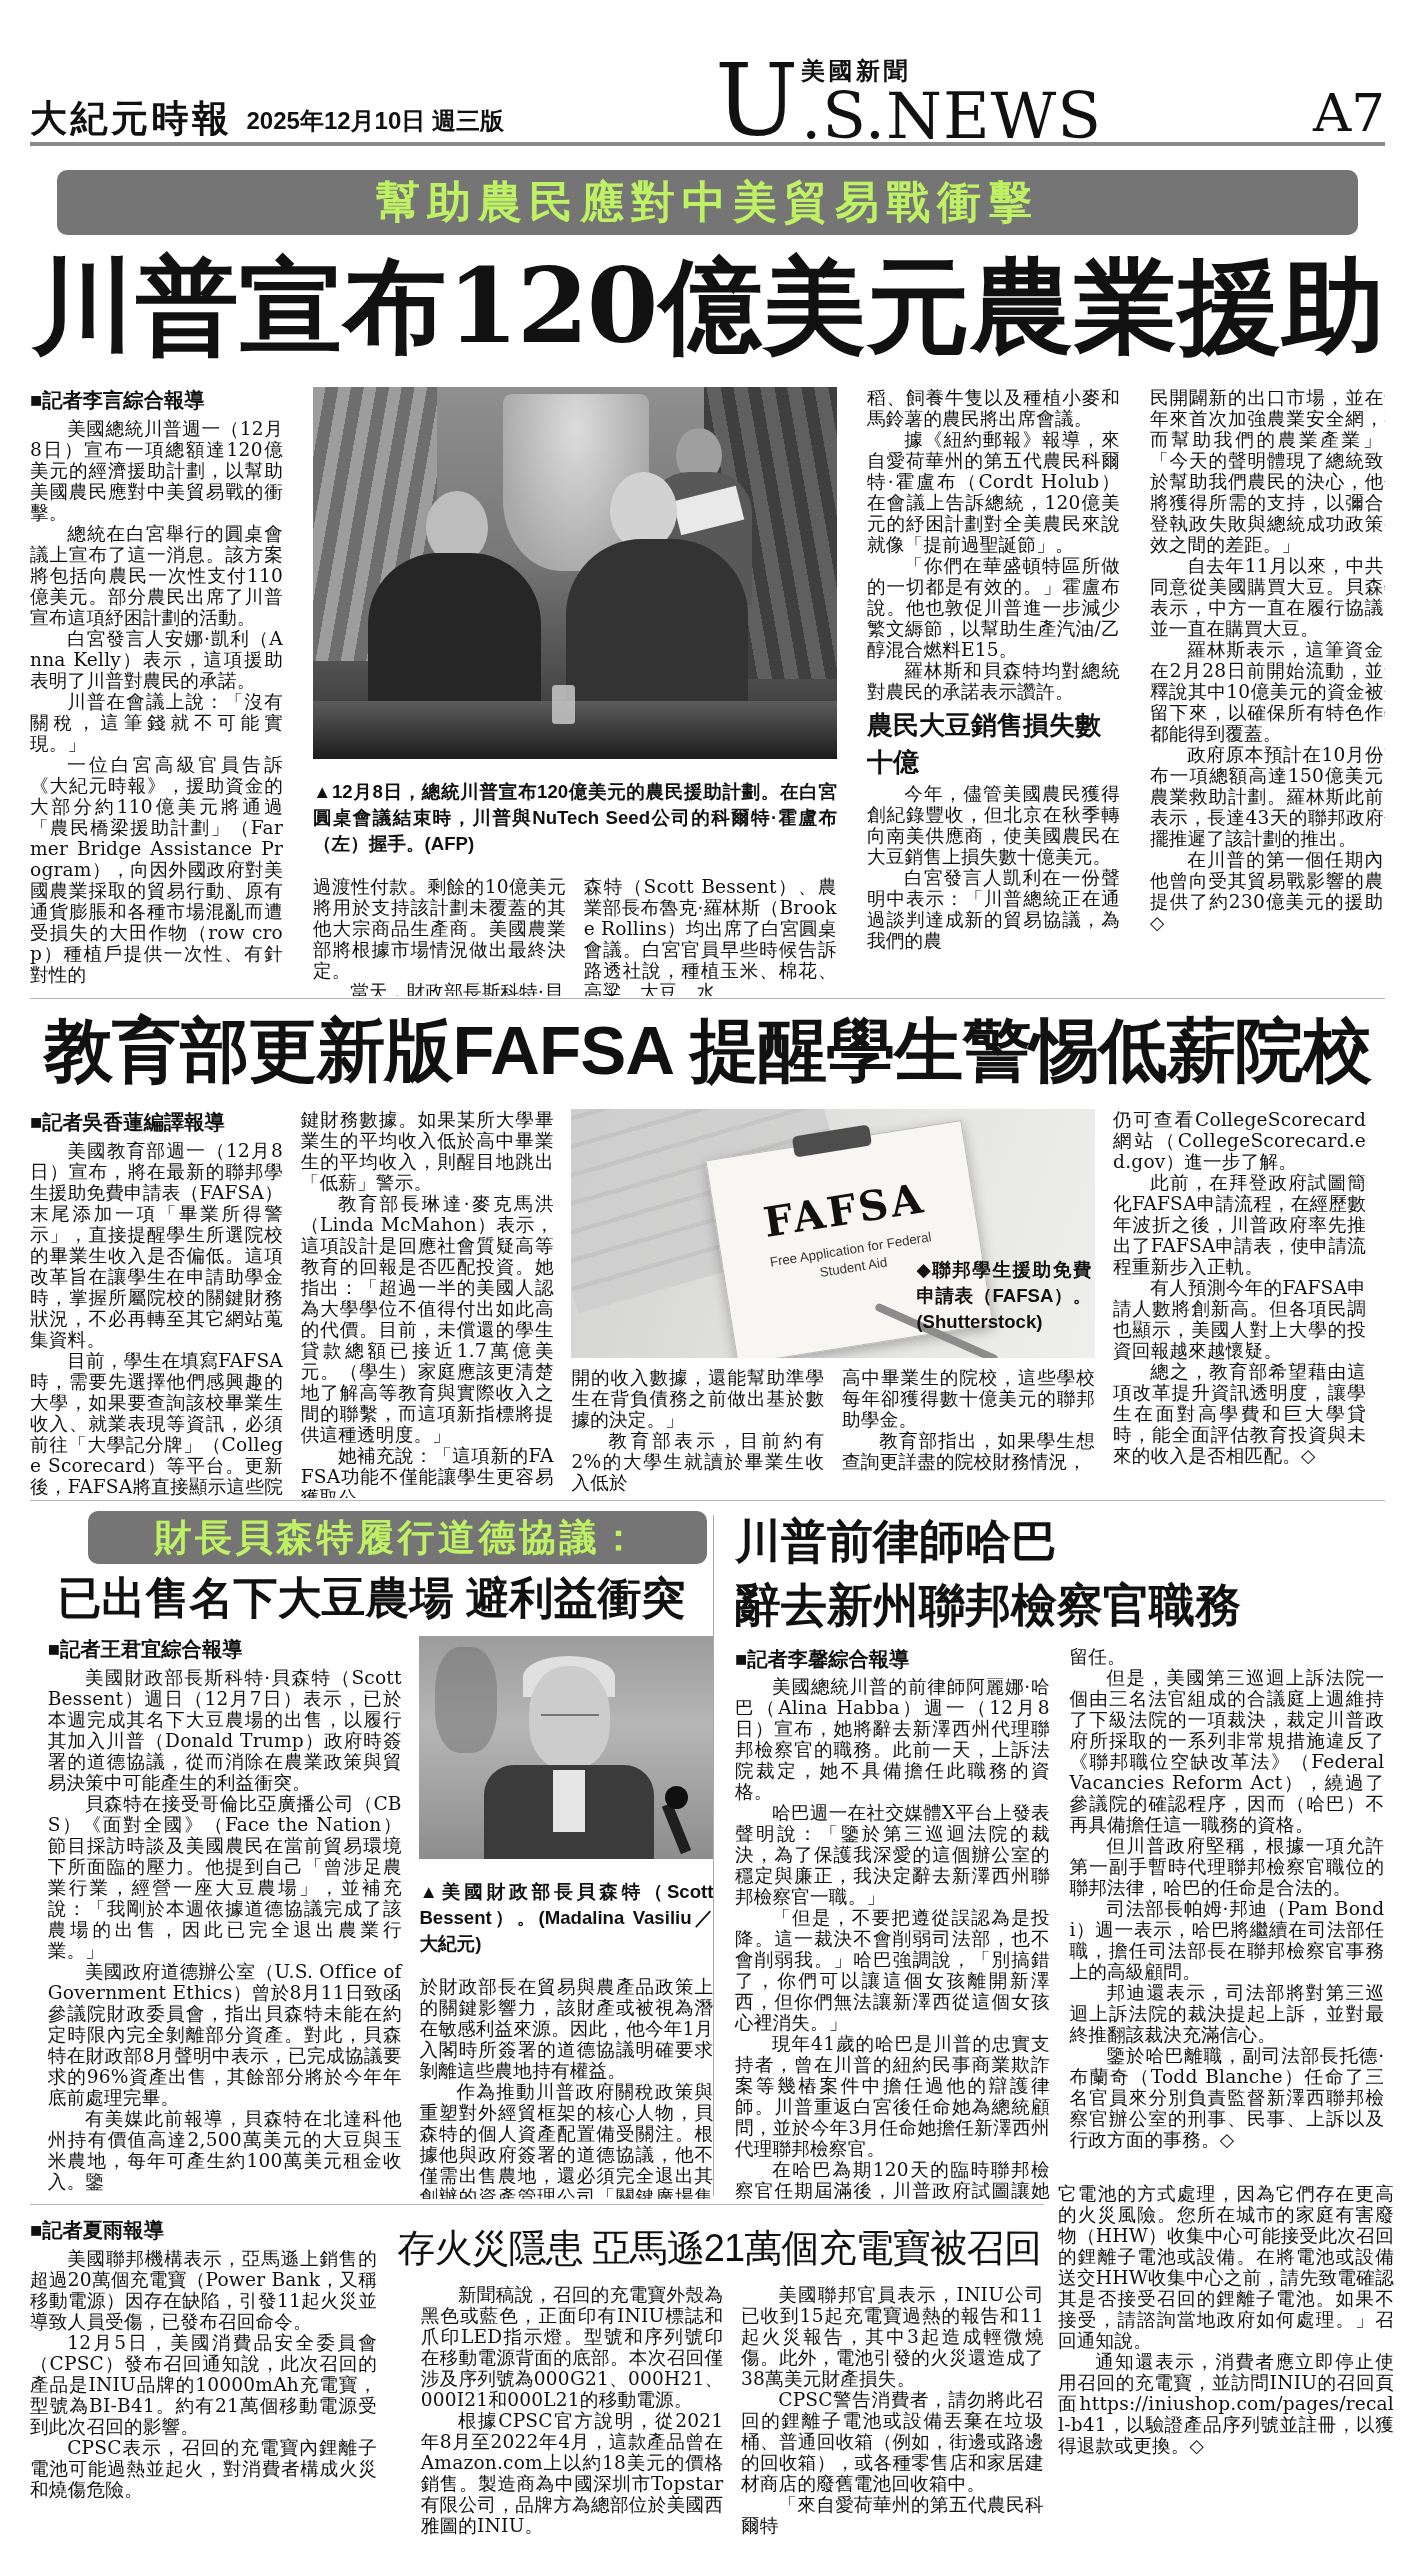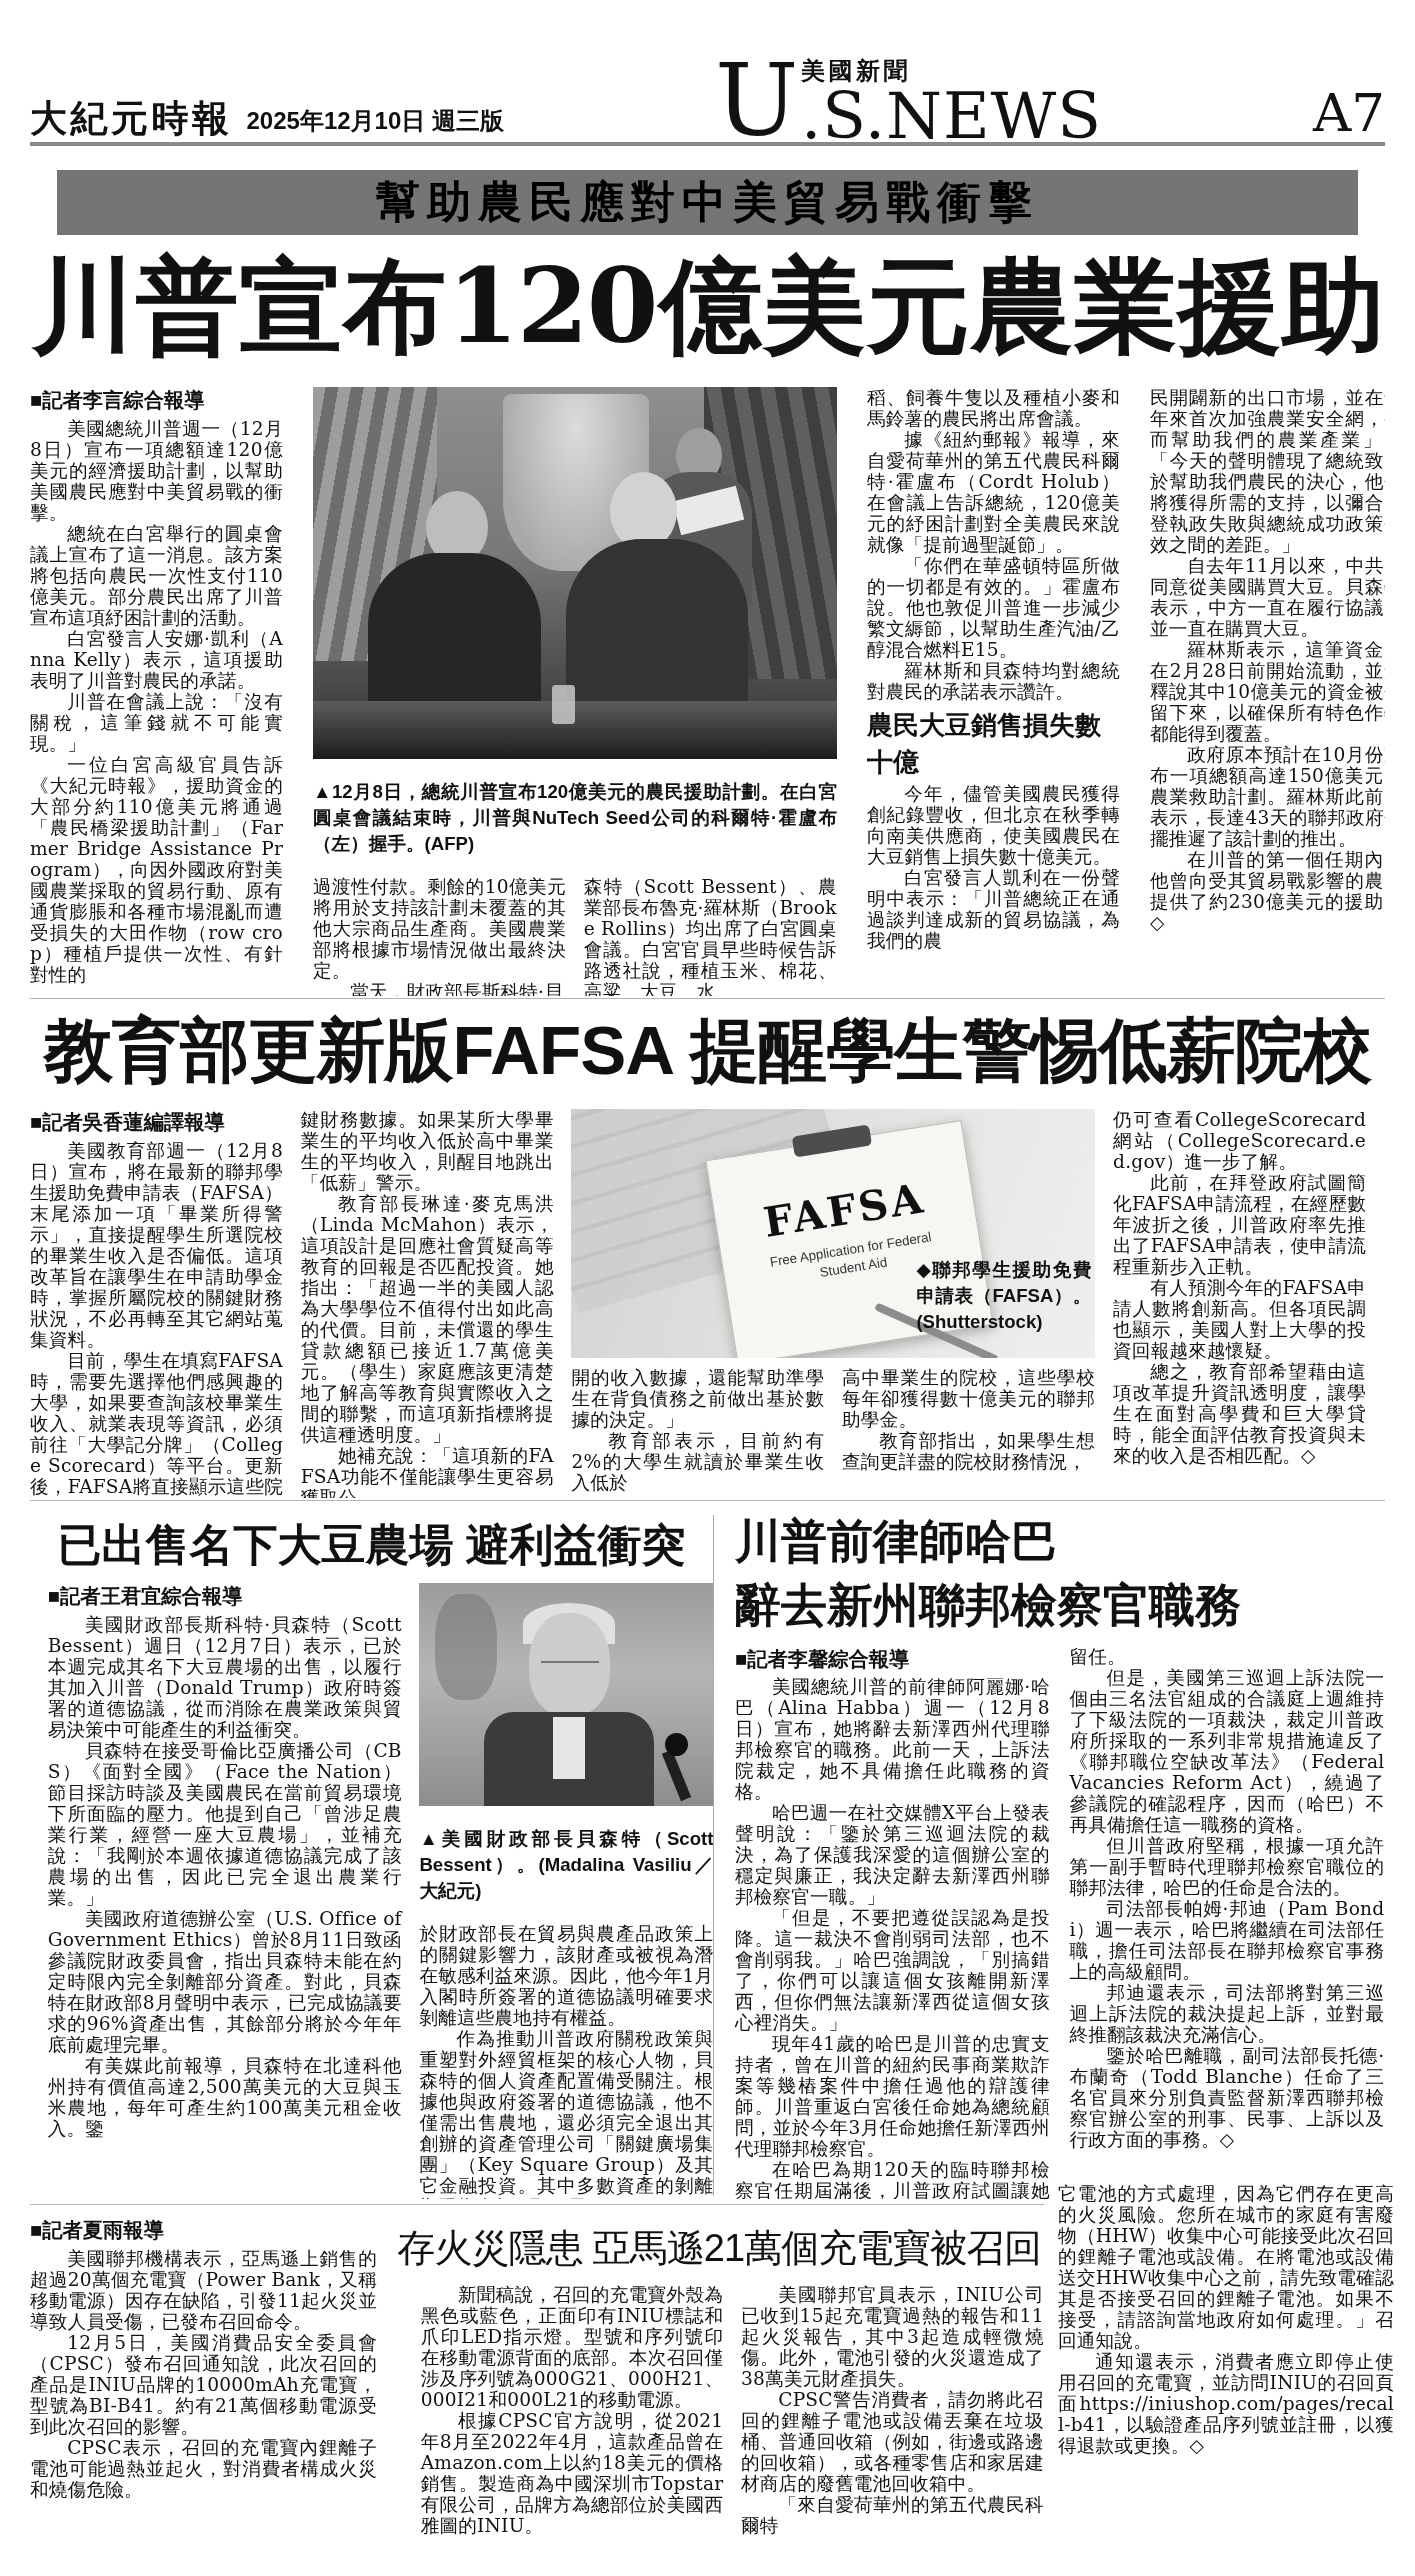--- a/index.html
+++ b/index.html
@@ -33,22 +33,22 @@
   .logo-suffix{font-size:64px;line-height:44px;letter-spacing:0.9px;text-align:center;}
   .page-no{font-size:53px;line-height:51px;}
 
   
   .hsep{position:absolute;border-top:1.8px solid #b5b5b5;}
   #sep1{top:998px;left:30px;right:30px;}
   #sep2{top:1500px;left:30px;right:30px;}
   #sep3{top:2204px;left:30px;width:1014px;}
 
   
-  .kicker{background:#757575;color:#000000;font-family:"Liberation Sans","DejaVu Sans",sans-serif;
-          font-weight:bold;display:flex;align-items:center;justify-content:center;}
+  .kicker{background:#757575;color:#bef264;font-family:"Liberation Sans","DejaVu Sans",sans-serif;
+          font-weight:bold;display:flex;align-items:center;justify-content:center;border-radius:10px;}
   #kicker1{position:absolute;top:170px;left:57px;right:57px;height:65px;
            font-size:44px;letter-spacing:7px;}
   #headline1{position:absolute;top:239px;left:32px;right:32px;height:133px;
              font-weight:900;font-size:103px;line-height:133px;letter-spacing:-1.8px;
              text-align:center;text-align-last:justify;white-space:nowrap;}
   #art1{position:absolute;top:387px;left:30px;right:30px;height:609px;
         display:flex;gap:30px;overflow:hidden;}
   .c286{width:253px;flex:none;}
   .mid592{width:524px;flex:none;}
   .mid-cols{display:flex;gap:17.7px;margin-top:8.8px;}
@@ -270,20 +270,21 @@
         <p class="para">有人預測今年的FAFSA申請人數將創新高。但各項民調也顯示，美國人對上大學的投資回報越來越懷疑。</p>
         <p class="para">總之，教育部希望藉由這項改革提升資訊透明度，讓學生在面對高學費和巨大學貸時，能全面評估教育投資與未來的收入是否相匹配。◇</p>
       </div>
   </div>
 
   <div id="sep2" class="hsep"></div>
 
   <div id="bottomrow">
 
     <div class="bl">
+      <div id="kicker3" class="kicker">財長貝森特履行道德協議：</div>
       <div class="bl-headline">已出售名下大豆農場 避利益衝突</div>
       <div class="bl-body">
         <div class="bl-c1">
           <p class="byline">■記者王君宜綜合報導</p>
           <div>
               <p class="para">美國財政部長斯科特·貝森特（Scott Bessent）週日（12月7日）表示，已於本週完成其名下大豆農場的出售，以履行其加入川普（Donald Trump）政府時簽署的道德協議，從而消除在農業政策與貿易決策中可能產生的利益衝突。</p>
               <p class="para">貝森特在接受哥倫比亞廣播公司（CBS）《面對全國》（Face the Nation）節目採訪時談及美國農民在當前貿易環境下所面臨的壓力。他提到自己「曾涉足農業行業，經營一座大豆農場」，並補充說：「我剛於本週依據道德協議完成了該農場的出售，因此已完全退出農業行業。」</p>
               <p class="para">美國政府道德辦公室（U.S. Office of Government Ethics）曾於8月11日致函參議院財政委員會，指出貝森特未能在約定時限內完全剝離部分資產。對此，貝森特在財政部8月聲明中表示，已完成協議要求的96%資產出售，其餘部分將於今年年底前處理完畢。</p>
               <p class="para">有美媒此前報導，貝森特在北達科他州持有價值高達2,500萬美元的大豆與玉米農地，每年可產生約100萬美元租金收入。鑒</p>
             </div>

